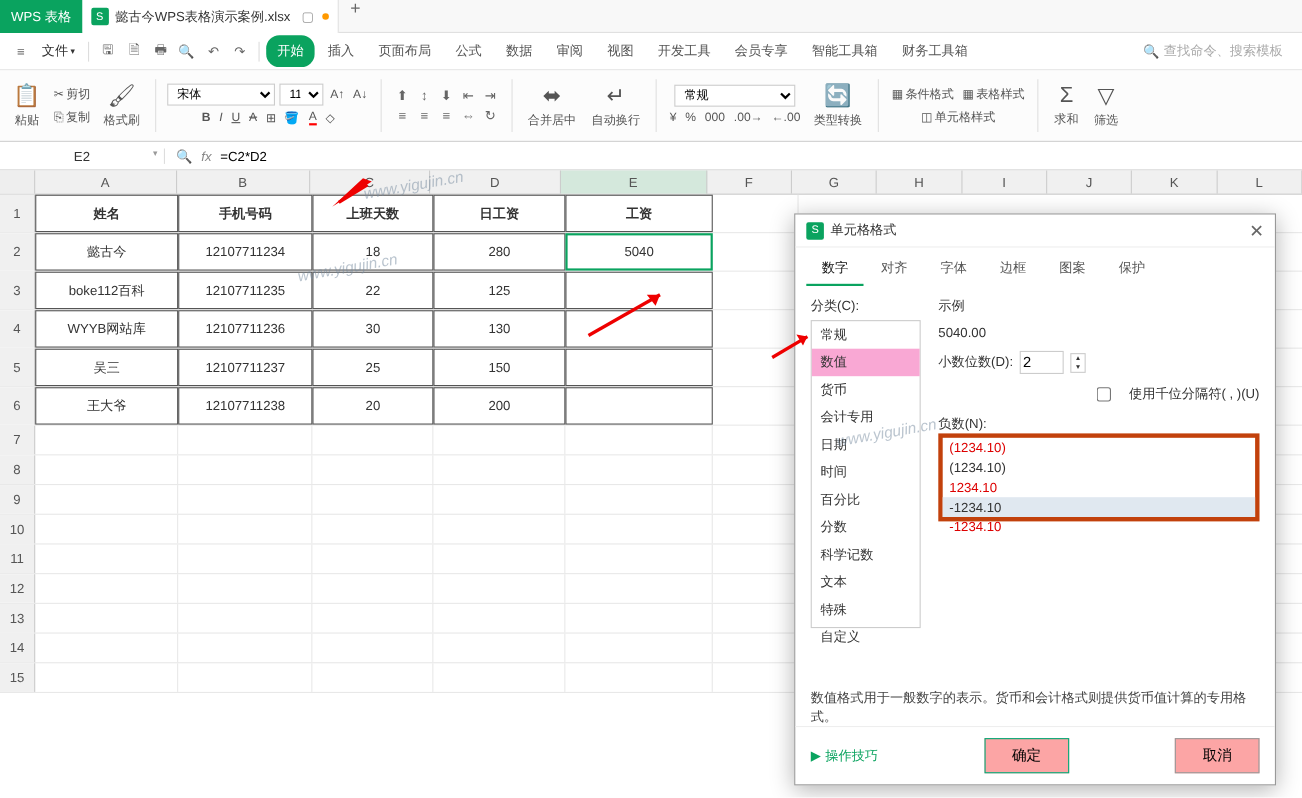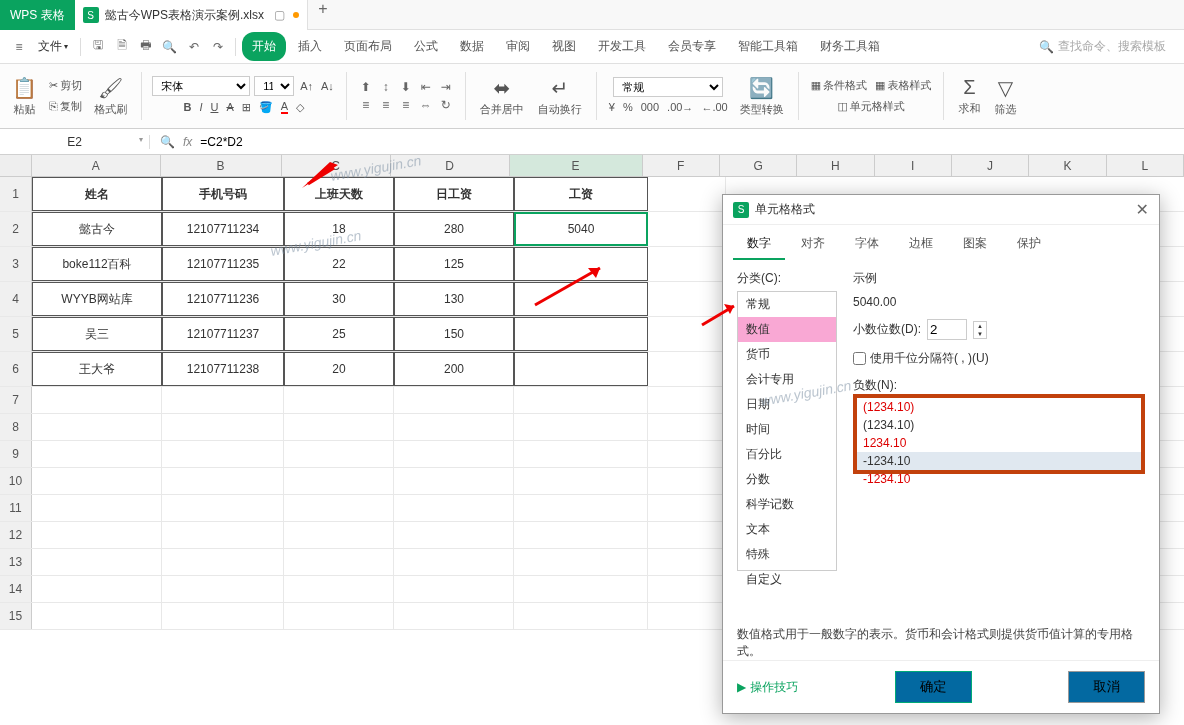--- a/index.html
+++ b/index.html
@@ -73,29 +73,29 @@
     .cat-label { margin-bottom: 4px; }
     .cat-list { width: 100px; border: 1px solid #ccc; height: 280px; }
     .cat-item { padding: 4px 8px; cursor: pointer; }
     .cat-item.sel { background: #f9a8d4; }
     .right-pane { flex: 1; }
     .sample-box { margin-bottom: 10px; }
     .decimal-row { display: flex; align-items: center; gap: 6px; margin: 10px 0; }
     .decimal-input { width: 40px; border: 1px solid #ccc; padding: 2px; text-align: left; }
     .spinner { display: flex; flex-direction: column; border: 1px solid #ccc; }
     .spinner span { font-size: 6px; padding: 1px 3px; }
-    .checkbox-row { display: flex; align-items: center; gap: 4px; margin-bottom: 10px; }
+    .checkbox-row { display: flex; align-items: center; gap: 16px; margin-bottom: 10px; justify-content: flex-end; }
     .neg-list { border: 4px solid #c2410c; height: 80px; }
     .neg-item { padding: 2px 6px; }
     .neg-item.red { color: #d00; }
     .neg-item.sel { background: #e0e8f0; }
     .dlg-note { padding: 0 14px; font-size: 12px; color: #444; }
     .dlg-footer { display: flex; align-items: center; padding: 10px 14px; gap: 10px; border-top: 1px solid #eee; }
     .tips-link { color: #0aa35f; display: flex; align-items: center; gap: 4px; }
-    .dlg-btn { margin-left: auto; padding: 6px 24px; border: 1px solid #999; background: #0369a1; cursor: pointer; }
+    .dlg-btn { margin-left: auto; padding: 6px 24px; border: 1px solid #999; background: #fca5a5; cursor: pointer; }
     .dlg-btn.primary { border: 1px solid #0a7; }
     
     
     .arrow { position: absolute; pointer-events: none; }
     
     .watermark { position: absolute; color: rgba(120,140,160,0.5); font-size: 14px; transform: rotate(-10deg); font-style: italic; pointer-events: none; }
   </style>
 </head>
 <body>
 

